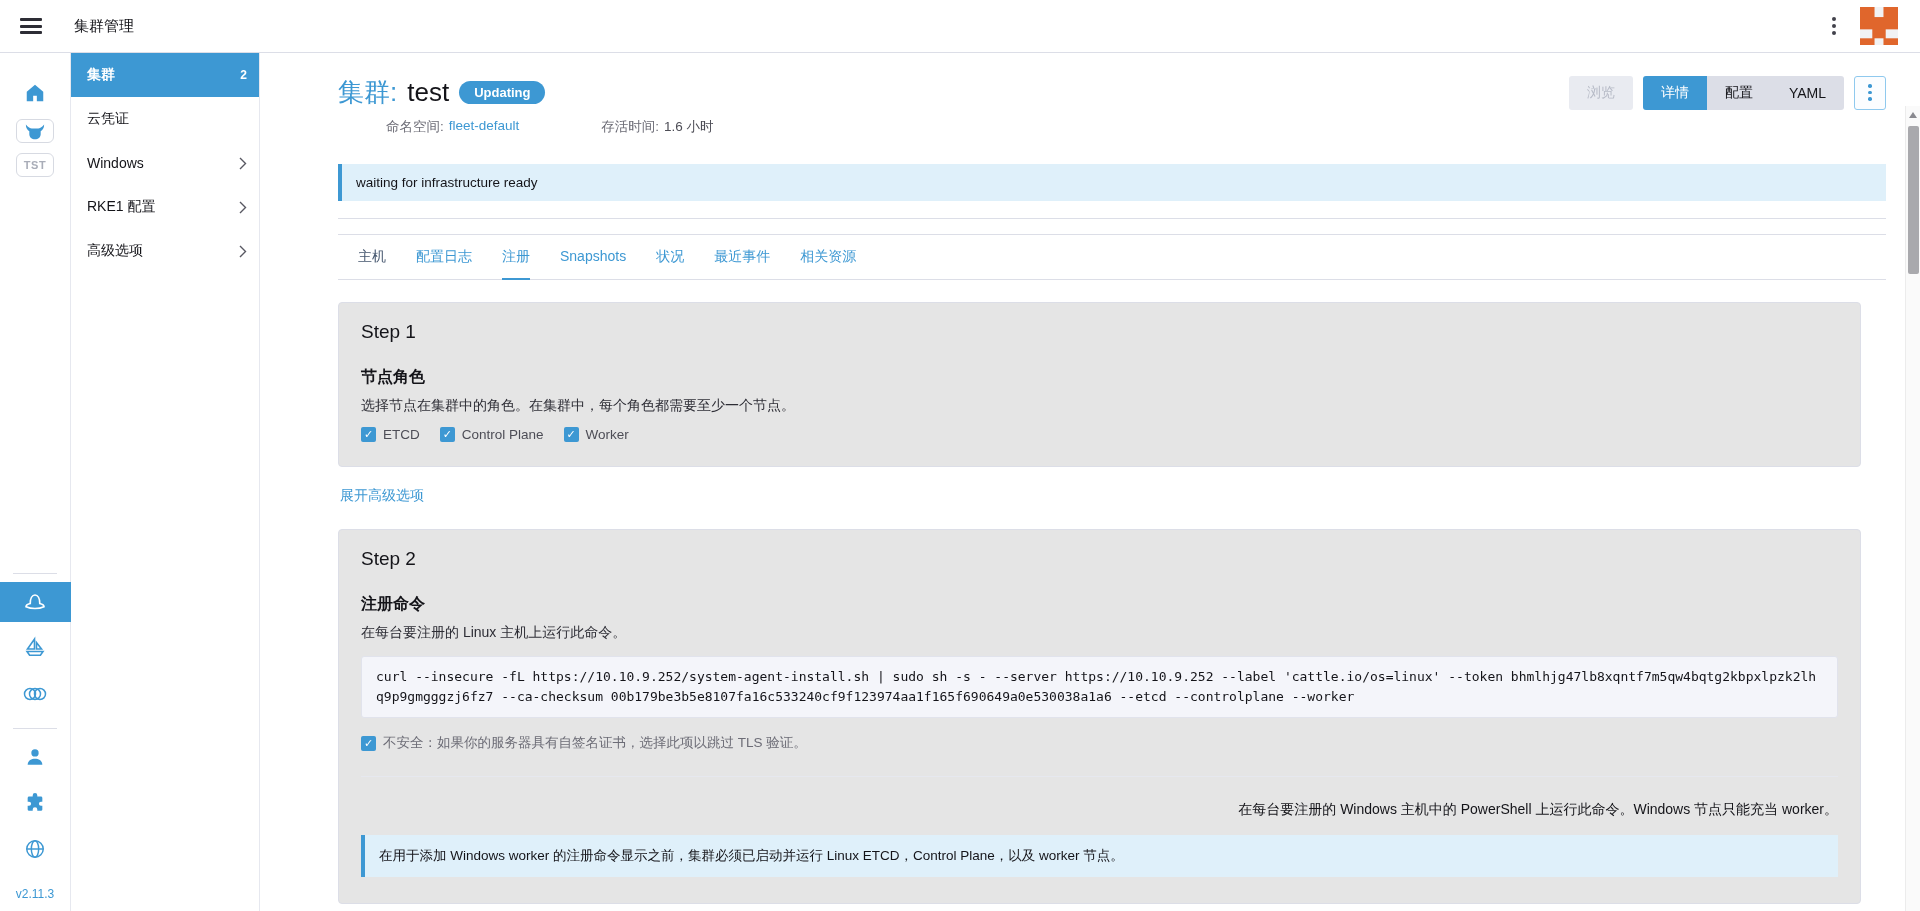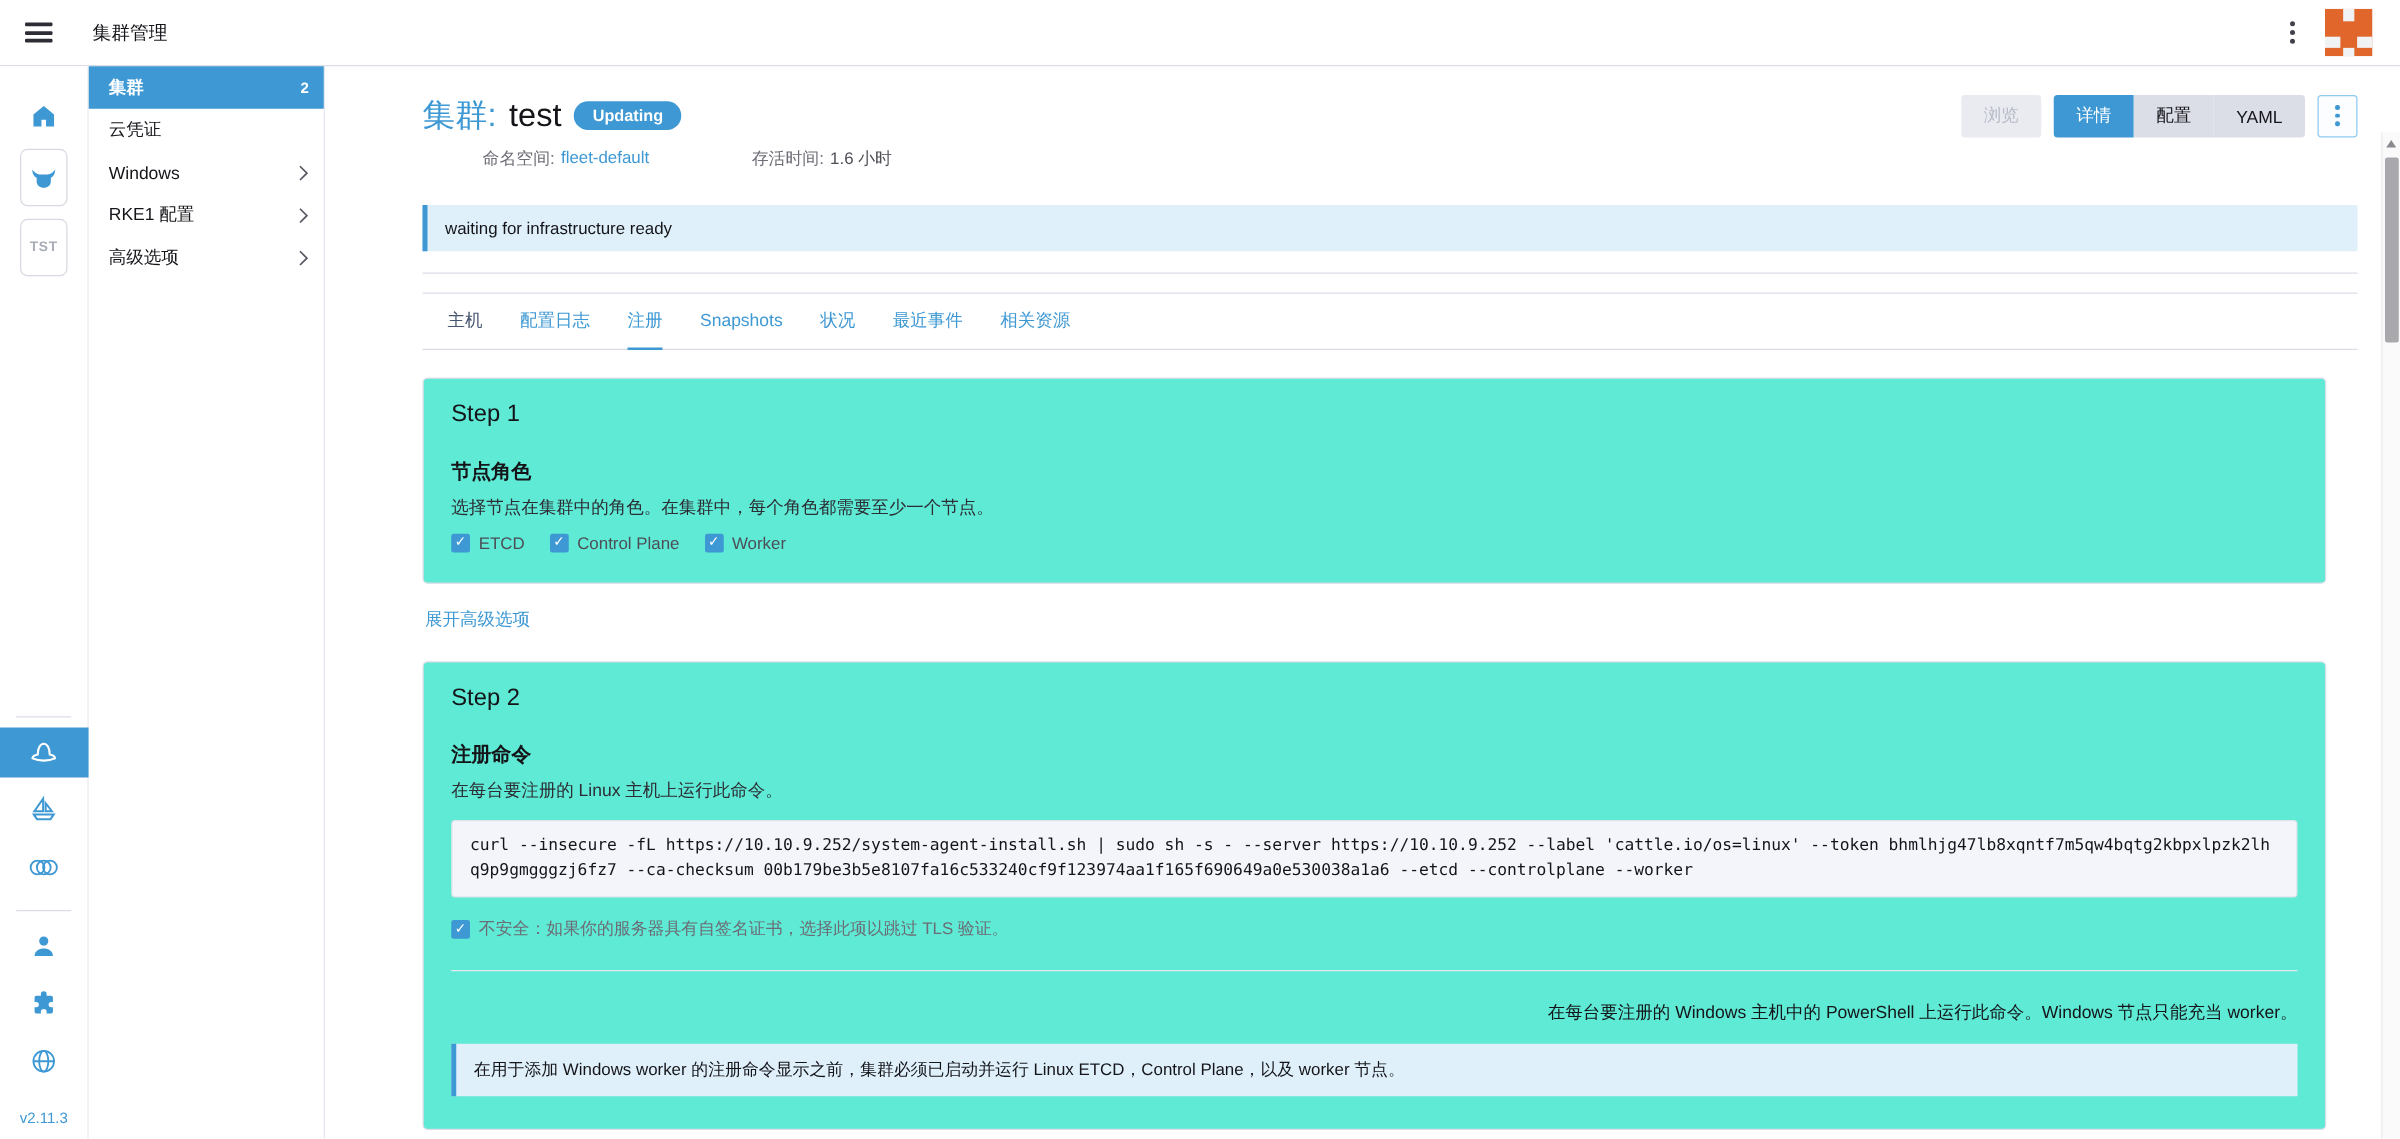--- a/index.html
+++ b/index.html
@@ -17,30 +17,30 @@
   .kebab { display:flex; flex-direction:column; gap:3px; align-items:center; cursor:pointer; padding:4px; }
   .kebab i { width:4px; height:4px; border-radius:50%; background:#41414b; }
   .avatar { width:38px; height:38px; display:block; }
 
   
   .body { flex:1; display:flex; min-height:0; position:relative; }
 
   
   .rail { width:71px; flex:0 0 71px; border-right:1px solid #e6e8ef; display:flex; flex-direction:column; align-items:center; padding-top:20px; background:#fff; }
   .rail-btn { width:71px; height:40px; display:flex; align-items:center; justify-content:center; cursor:pointer; margin-bottom:6px; }
-  .rail-box { width:38px; height:46px; border:1px solid #d7dae2; border-radius:6px; display:flex; align-items:center; justify-content:center; margin-bottom:10px; cursor:pointer; background:#fff; }
+  .rail-box { width:38px; height:24px; border:1px solid #d7dae2; border-radius:6px; display:flex; align-items:center; justify-content:center; margin-bottom:10px; cursor:pointer; background:#fff; }
   .rail-box.tst { font-size:11px; font-weight:bold; color:#a9adb8; letter-spacing:.5px; }
   .rail-bottom { margin-top:auto; display:flex; flex-direction:column; align-items:center; width:100%; padding-bottom:10px; }
   .rail-divider { width:44px; border-top:1px solid #dcdee7; margin:8px 0; }
   .rail-btn.selected { background:#3d98d3; }
   .rail-version { margin-top:12px; font-size:12px; color:#3d98d3; cursor:pointer; }
 
   
   .sidebar { width:189px; flex:0 0 189px; border-right:1px solid #e6e8ef; background:#fff; }
-  .side-item { height:34px; display:flex; align-items:center; padding:0 12px 0 16px; font-size:14px; color:#141419; cursor:pointer; }
+  .side-item { height:44px; display:flex; align-items:center; padding:0 12px 0 16px; font-size:14px; color:#141419; cursor:pointer; }
   .side-item.active { background:#3d98d3; color:#fff; font-weight:bold; }
   .side-item .grow { flex:1; }
   .side-count { font-size:12px; font-weight:bold; }
   .side-chevron { color:#585862; }
   .side-chevron svg { display:block; }
 
   
   .main { flex:1; padding:22px 34px 0 78px; overflow:hidden; }
 
   .head-row { display:flex; align-items:center; }
@@ -71,21 +71,21 @@
   .provider-label { color:#6c6c76; }
   .provider-val { color:#141419; }
 
   
   .tabs { margin-top:15px; border-top:1px solid #dcdee7; border-bottom:1px solid #dcdee7; display:flex; gap:30px; padding:13px 2px 0 20px; }
   .tab { padding-bottom:12px; font-size:14px; color:#3d98d3; cursor:pointer; border-bottom:2px solid transparent; margin-bottom:-1px; }
   .tab.muted { color:#45566e; }
   .tab.active { border-bottom-color:#3d98d3; }
 
   
-  .step-box { border:1px solid #dcdee7; border-radius:4px; padding:18px 22px 20px; margin:22px 25px 0 0; background:#5eead4; }
+  .step-box { border:1px solid #dcdee7; border-radius:4px; padding:18px 22px 20px; margin:22px 25px 0 0; background:#e5e5e5; }
   .step-title { font-size:19px; color:#141419; margin-bottom:24px; }
   .sec-heading { font-size:16px; font-weight:bold; margin-bottom:9px; }
   .sec-desc { font-size:14px; color:#2d2d35; margin-bottom:12px; }
   .cb-row { display:flex; gap:20px; align-items:center; margin-bottom:4px; }
   .cb-item { display:flex; align-items:center; gap:7px; cursor:pointer; }
   .cb { width:15px; height:15px; background:#3d98d3; border-radius:2px; color:#fff; font-size:11px; font-weight:bold; display:flex; align-items:center; justify-content:center; line-height:1; }
   .cb-label { font-size:13.5px; color:#4d4d56; }
 
   .adv-link { display:inline-block; margin:20px 0 2px 2px; color:#3d98d3; font-size:14px; cursor:pointer; text-decoration:none; }
 

